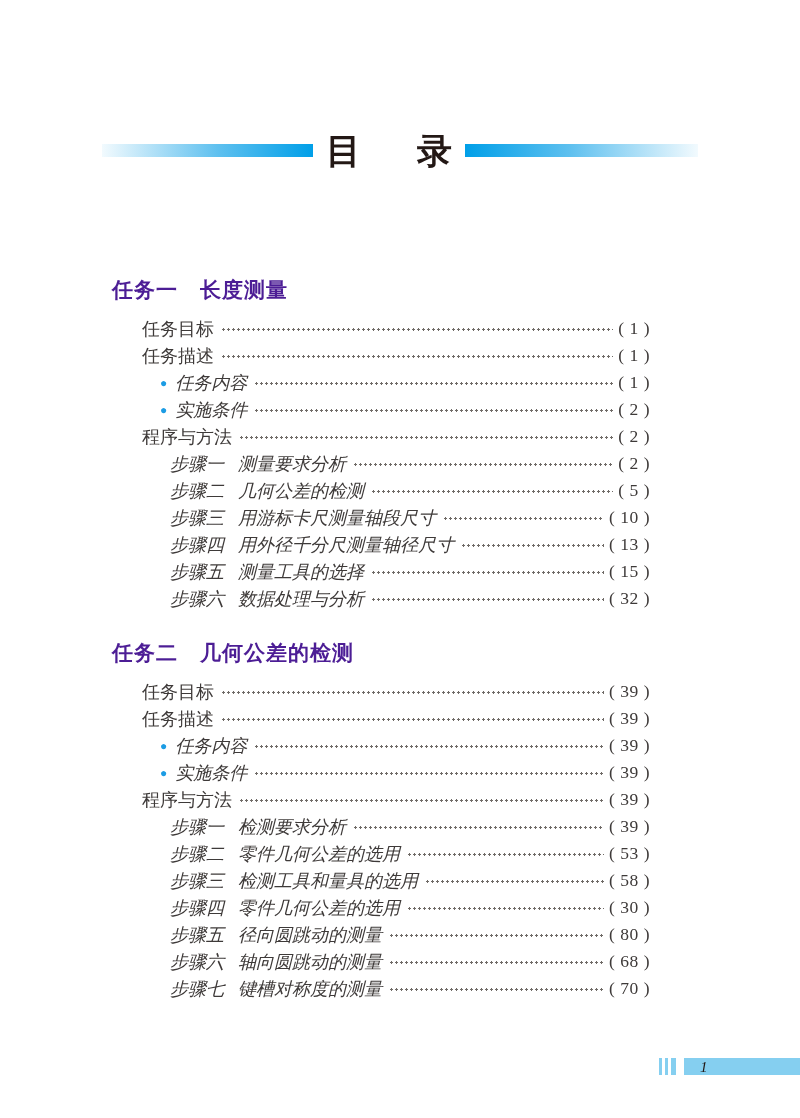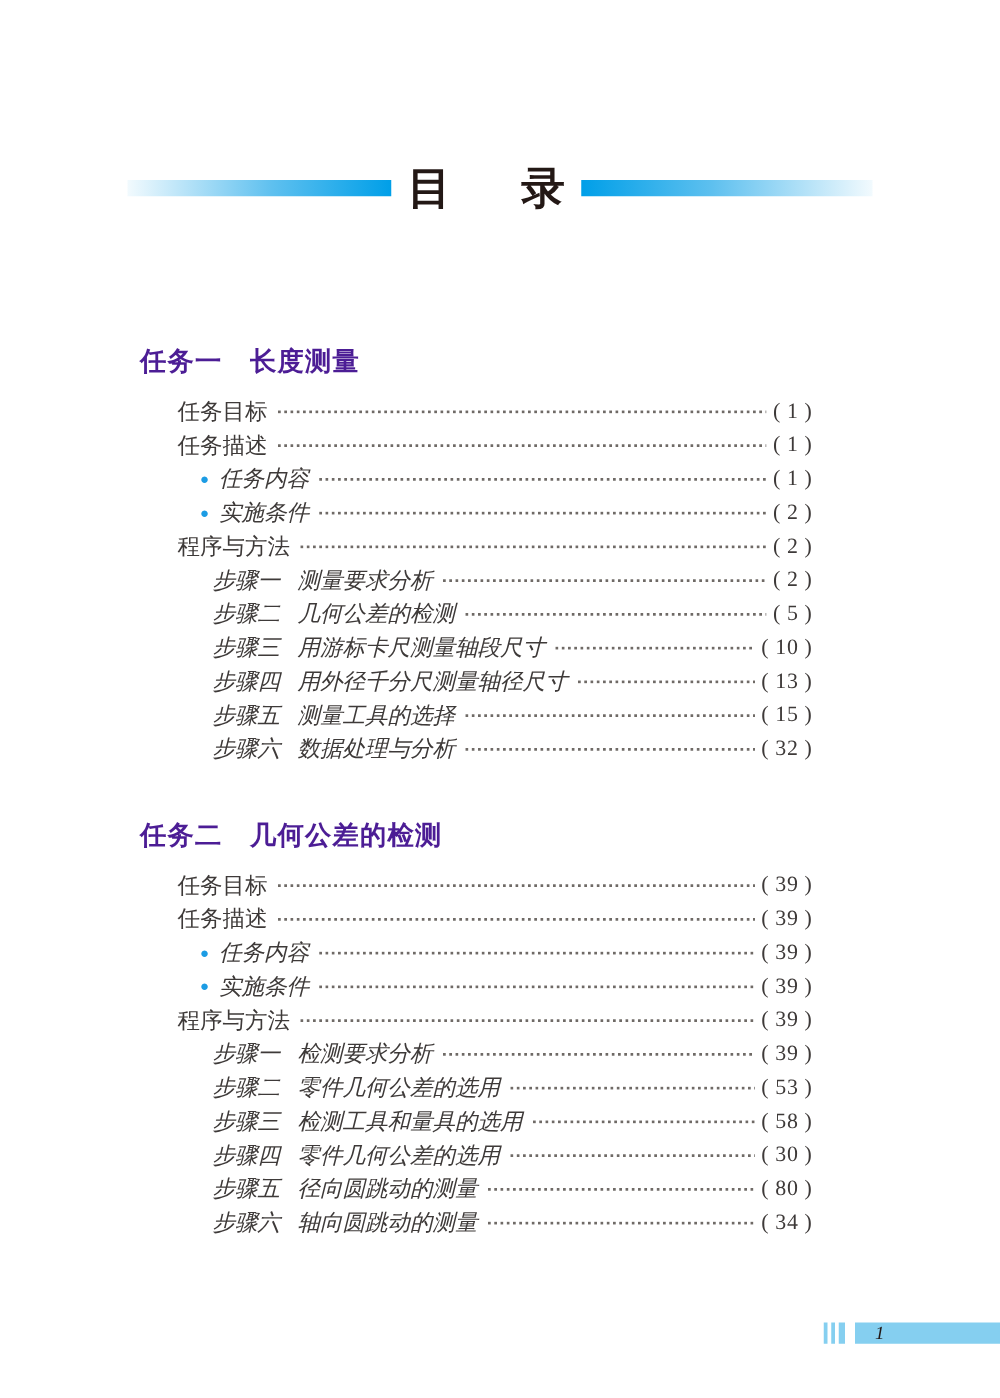--- a/index.html
+++ b/index.html
@@ -31,21 +31,21 @@
     font-weight: bold; font-size: 35px; line-height: 1;
     color: #231815;
   }
   .title-gap { width: 56px; }
 
   
   .toc {
     position: absolute; left: 112px; top: 275px; width: 538px;
   }
   .toc-section { margin: 0; }
-  .toc-section + .toc-section { margin-top: 42px; }
+  .toc-section + .toc-section { margin-top: 26px; }
   .section-heading {
     margin: 0 0 10px 0;
     font-family: "Liberation Sans", sans-serif;
     font-weight: bold; font-size: 21px; line-height: 30px;
     letter-spacing: 1px;
     color: #4c1d95;
   }
   .row {
     display: flex; align-items: center;
     height: 27px;
@@ -230,21 +230,27 @@
       <div class="row step">
         <span class="step-num">步骤五</span>
         <span class="label">径向圆跳动的测量</span>
         <span class="leader"></span>
         <span class="pagenum">( 80 )</span>
       </div>
       <div class="row step">
         <span class="step-num">步骤六</span>
         <span class="label">轴向圆跳动的测量</span>
         <span class="leader"></span>
-        <span class="pagenum">( 34 )</span>
+        <span class="pagenum">( 68 )</span>
+      </div>
+      <div class="row step">
+        <span class="step-num">步骤七</span>
+        <span class="label">键槽对称度的测量</span>
+        <span class="leader"></span>
+        <span class="pagenum">( 70 )</span>
       </div>
     </section>
   </main>
 
 <div class="footer-bars">
   <div class="fbar b1"></div>
   <div class="fbar b2"></div>
   <div class="fbar b3"></div>
 </div>
 <div class="footer-strip">

